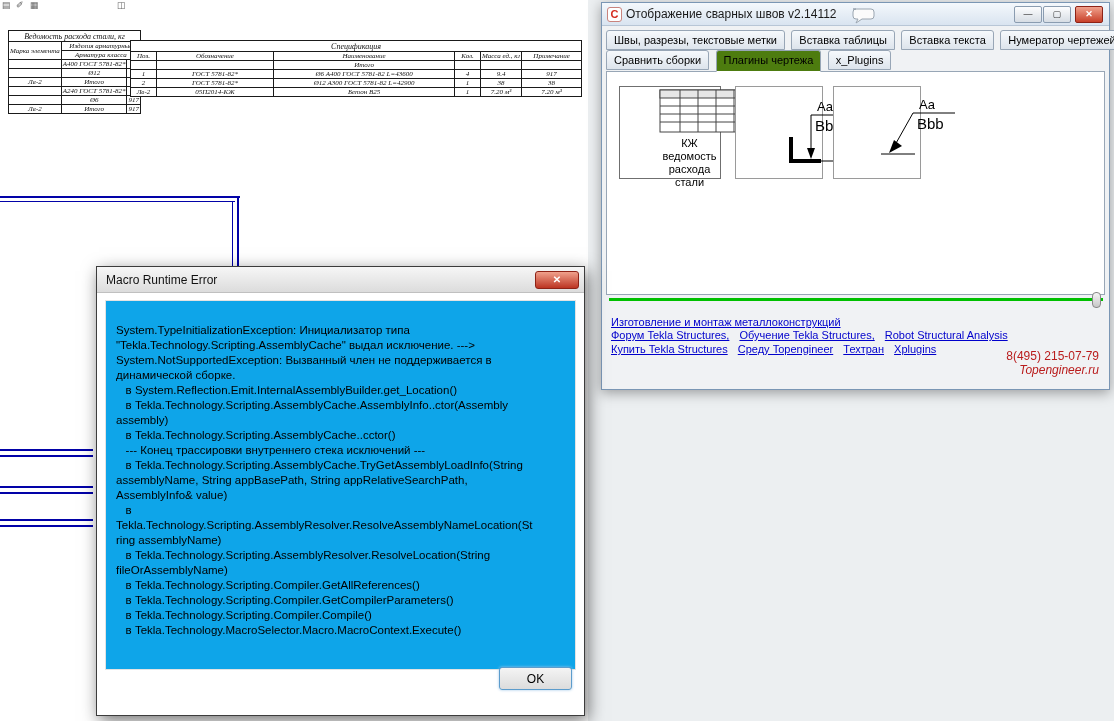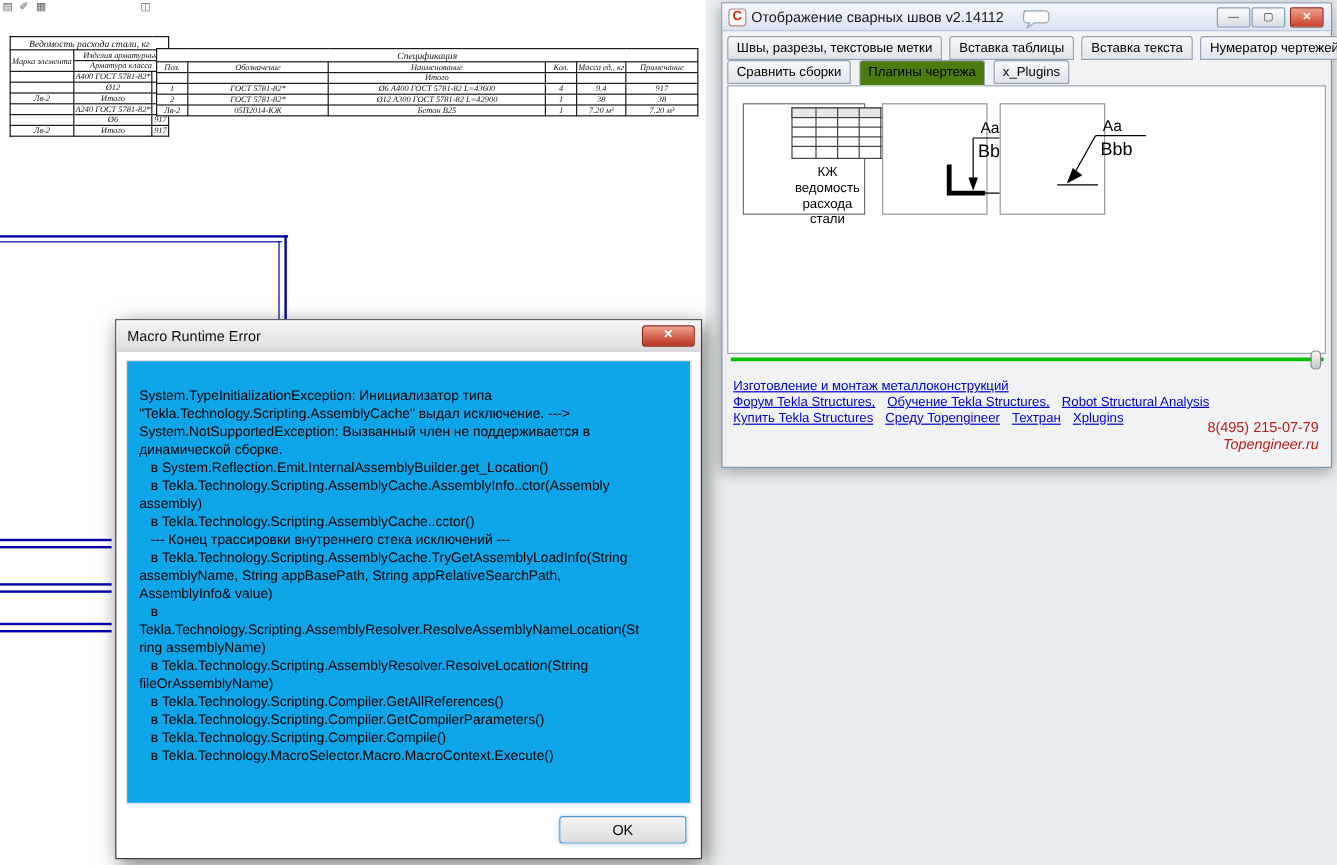--- a/index.html
+++ b/index.html
@@ -61,21 +61,21 @@
   #err-title { left: 0; top: 0; right: 0; height: 26px;
     background: linear-gradient(#f6f6f6, #dcdcdc); border-bottom: 1px solid #c0c0c0;
     font-size: 12px; color: #111; }
   #err-title .ttl { position: absolute; left: 9px; top: 6px; }
   #err-close { position: absolute; top: 4px; right: 5px; width: 44px; height: 18px;
     border: 1px solid #8e2216; border-radius: 3px; background: linear-gradient(#f0a18c, #bc3422);
     color: #fff; font-size: 10px; font-weight: bold; text-align: center; line-height: 16px; }
   #err-body { left: 8px; top: 33px; width: 471px; height: 370px; border: 1px solid #e3e3e3; background: #0ea5e9; }
   #err-msg { position: absolute; left: 10px; top: 22px; right: 6px;
     font-size: 11.5px; line-height: 15px; color: #000; white-space: pre-wrap; }
-  #ok-btn { position: absolute; right: 12px; bottom: 12px; width: 106px; height: 23px;
+  #ok-btn { position: absolute; right: 12px; bottom: 25px; width: 73px; height: 23px;
     border: 1px solid #5c9ccc; border-radius: 3px; background: linear-gradient(#f4f4f4, #dcdcdc);
     font-size: 12px; color: #000; box-shadow: 0 0 3px #9ec7e8; font-family: "Liberation Sans", sans-serif; }
 </style>
 </head>
 <body>
 
 <div id="screen">
 
   <div id="paper" class="abs">
 

